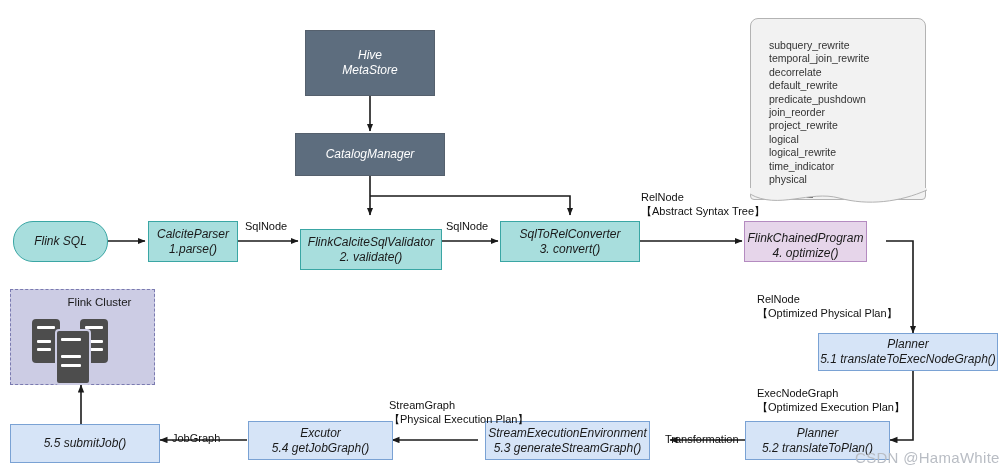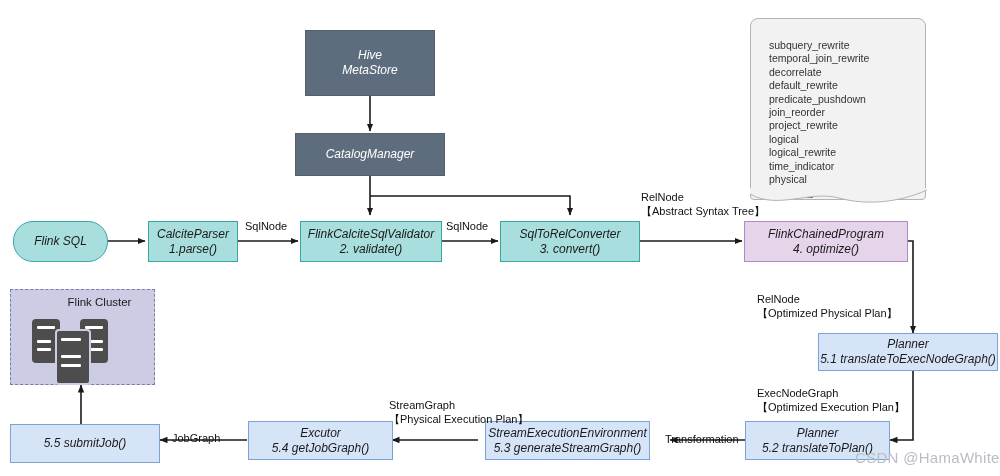--- a/index.html
+++ b/index.html
@@ -197,31 +197,31 @@
 
   <div class="node teal-round" style="left:13px; top:221px; width:95px; height:41px;">
     <span class="l1">Flink SQL</span>
   </div>
 
   <div class="node teal" style="left:148px; top:221px; width:90px; height:41px;">
     <span class="l1">CalciteParser</span>
     <span class="l2">1.parse()</span>
   </div>
 
-  <div class="node teal" style="left:300px; top:221px; width:142px; height:41px;">
+  <div class="node teal" style="left:300px; top:229px; width:142px; height:41px;">
     <span class="l1">FlinkCalciteSqlValidator</span>
     <span class="l2">2. validate()</span>
   </div>
 
   <div class="node teal" style="left:500px; top:221px; width:140px; height:41px;">
     <span class="l1">SqlToRelConverter</span>
     <span class="l2">3. convert()</span>
   </div>
 
-  <div class="node purple" style="left:744px; top:221px; width:164px; height:41px;">
+  <div class="node purple" style="left:744px; top:221px; width:123px; height:41px;justify-content:flex-end;">
     <span class="l1">FlinkChainedProgram</span>
     <span class="l2">4. optimize()</span>
   </div>
 
   <div class="node blue" style="left:818px; top:333px; width:180px; height:38px;">
     <span class="l1">Planner</span>
     <span class="l2">5.1 translateToExecNodeGraph()</span>
   </div>
 
   <div class="node blue" style="left:745px; top:421px; width:145px; height:39px;">

